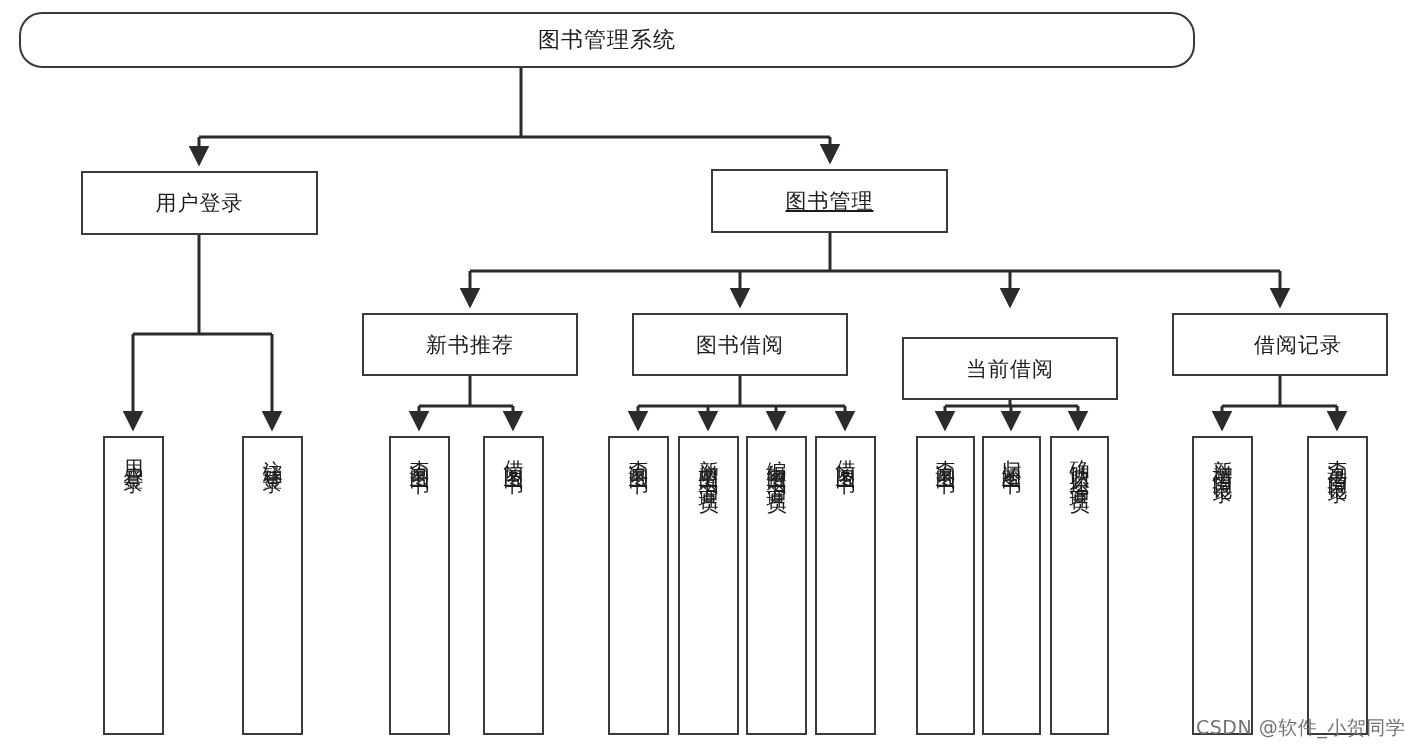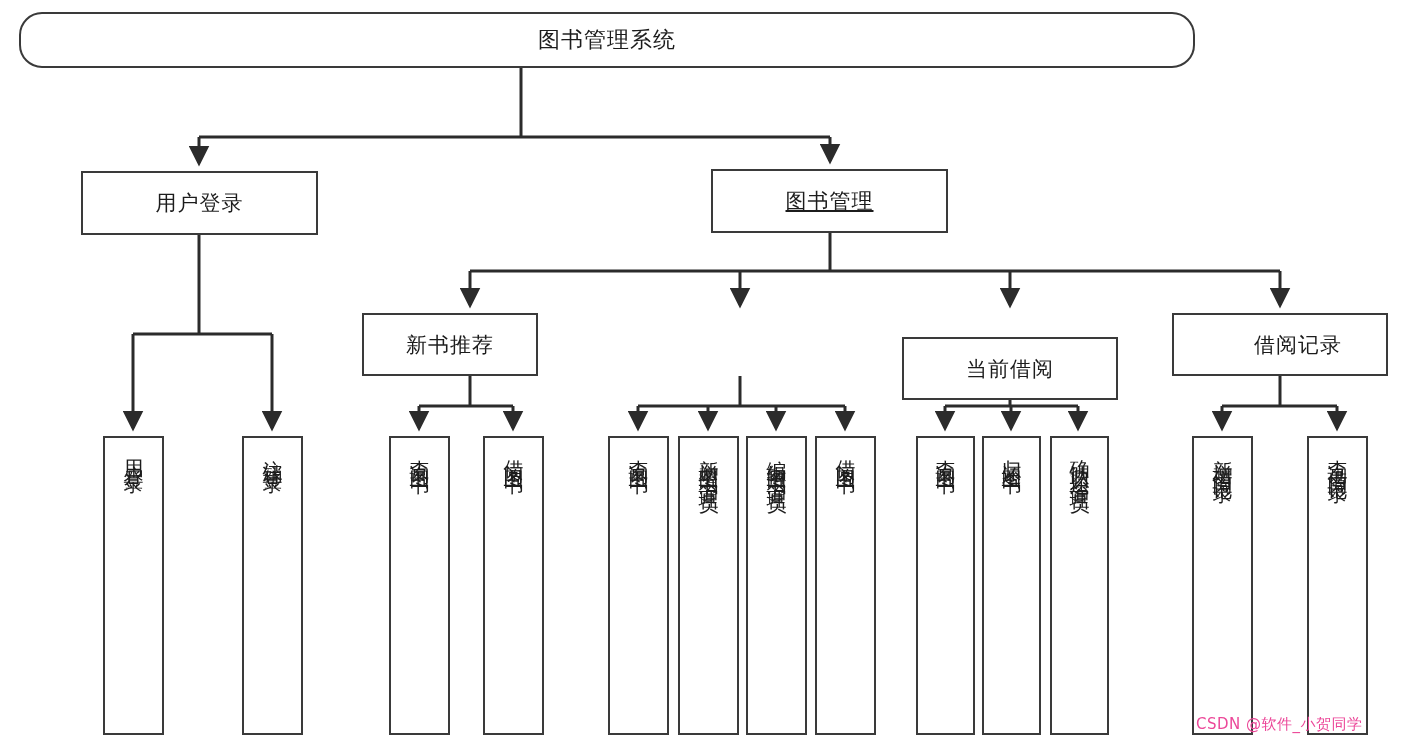--- a/index.html
+++ b/index.html
@@ -8,21 +8,21 @@
   #canvas{position:relative;width:1405px;height:747px;background:#ffffff;overflow:hidden;}
   svg.wires{position:absolute;left:0;top:0;width:1405px;height:747px;pointer-events:none;}
   .node{position:absolute;box-sizing:border-box;background:#ffffff;
         border:2px solid #3a3a3a;display:flex;align-items:center;justify-content:center;
         color:#1c1c1c;text-align:center;}
   .node.h{font-size:21px;letter-spacing:1px;}
   .node.root{font-size:22px;letter-spacing:1px;}
   .node.v{writing-mode:vertical-rl;text-orientation:upright;font-size:20px;
           letter-spacing:5px;line-height:1.05;padding-top:6px;justify-content:flex-start;}
   .node .lbl{display:block;}
-  .watermark{position:absolute;font-size:15px;color:#ec4899;letter-spacing:.5px;white-space:nowrap;}
+  .watermark{position:absolute;font-size:19px;color:#737373;letter-spacing:.5px;white-space:nowrap;}
 </style>
 </head>
 <body>
 
 <div id="canvas">
 
   <svg class="wires" viewBox="0 0 1405 747" xmlns="http://www.w3.org/2000/svg">
     <defs>
       <marker id="arrow" viewBox="0 0 12 12" refX="10" refY="6" markerWidth="7" markerHeight="7" orient="auto-start-reverse">
         <path d="M 0 0 L 12 6 L 0 12 z" fill="#2b2b2b"></path>
@@ -76,22 +76,25 @@
     <span class="lbl">图书管理系统</span>
   </div>
 
   <div class="node h" style="left:81px;top:171px;width:237px;height:64px;">
     <span class="lbl">用户登录</span>
   </div>
   <div class="node h" style="left:711px;top:169px;width:237px;height:64px;text-decoration:underline;">
     <span class="lbl">图书管理</span>
   </div>
 
-  <div class="node h" style="left:362px;top:313px;width:176px;height:63px;">
+  <div class="node h" style="left:362px;top:313px;width:216px;height:63px;">
     <span class="lbl">新书推荐</span>
+  </div>
+  <div class="node h" style="left:632px;top:313px;width:216px;height:63px;">
+    <span class="lbl">图书借阅</span>
   </div>
   <div class="node h" style="left:902px;top:313px;width:216px;height:63px;margin-top:24px;">
     <span class="lbl">当前借阅</span>
   </div>
   <div class="node h" style="left:1172px;top:313px;width:216px;height:63px;padding-left:36px;">
     <span class="lbl">借阅记录</span>
   </div>
 
   <div class="node v" style="left:103px;top:436px;width:61px;height:299px;">
     <span class="lbl">用户登录</span>

